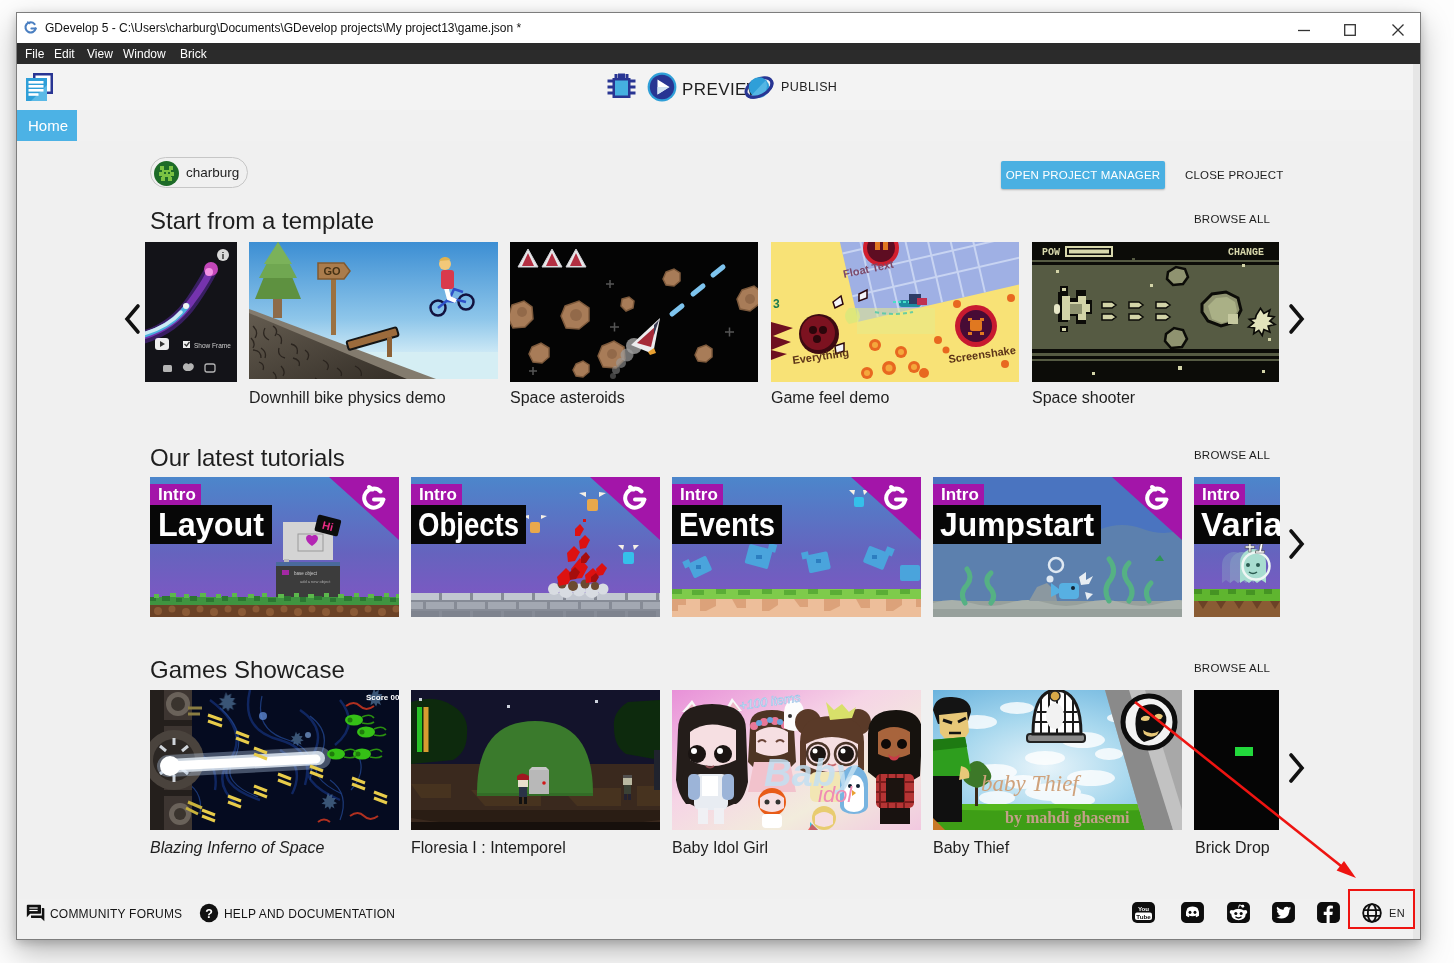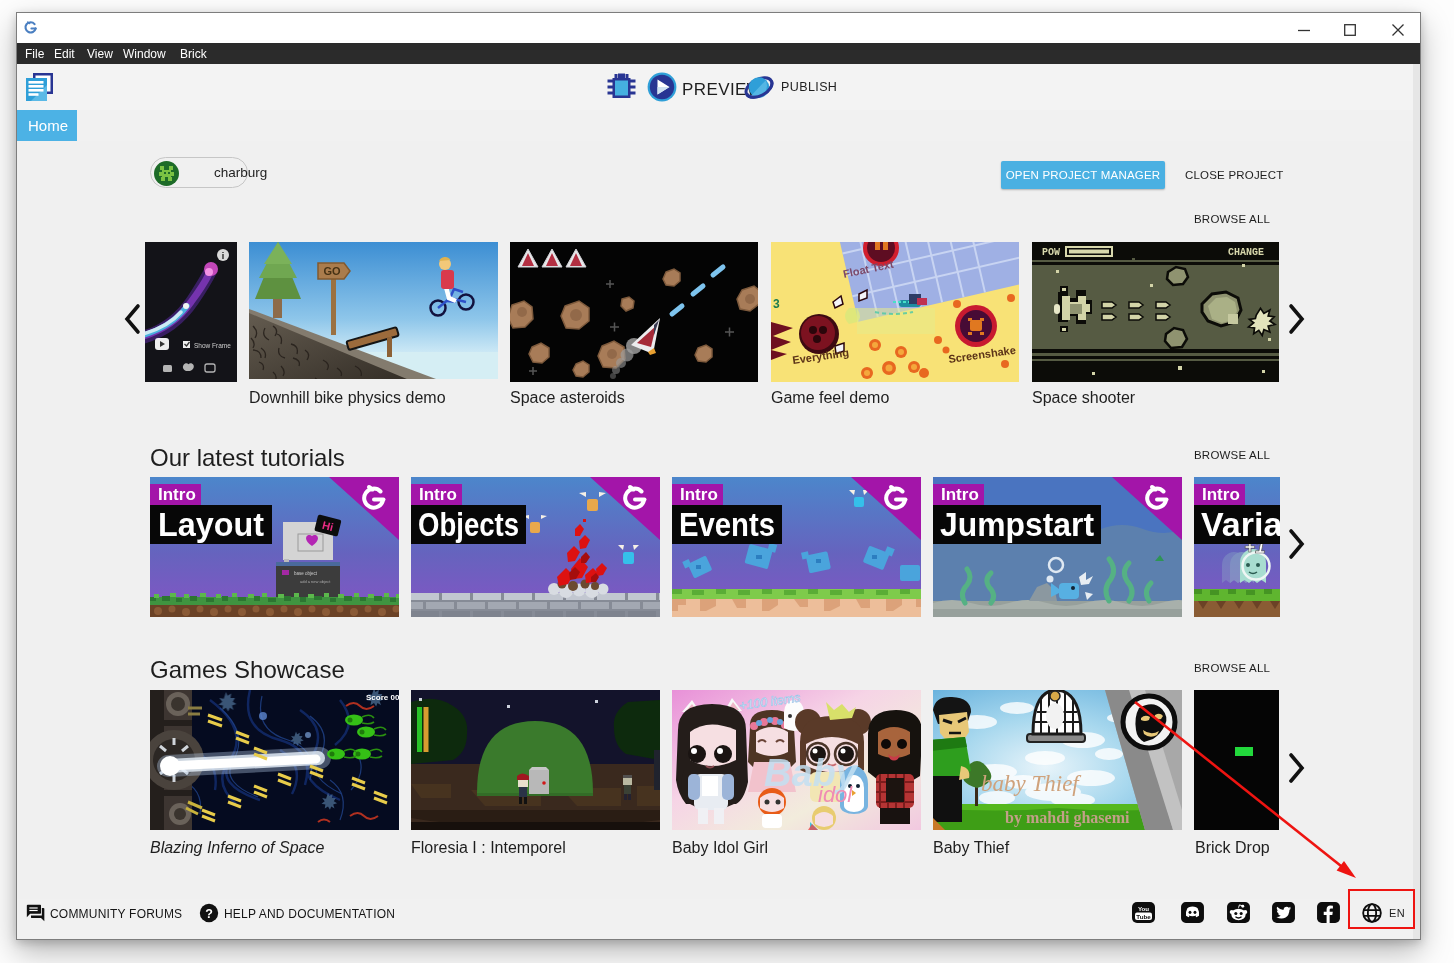--- a/index.html
+++ b/index.html
@@ -19,21 +19,21 @@
   #content { left:17px; top:141px; width:1403px; height:758px; background:#f0f0f0; }
   #scrollbar { left:1413px; top:64px; width:7px; height:875px; background:#e6e6e6; }
   .lbl { color:#1e1e1e; }
   .h1 { font-size:24px; color:#1e1e1e; }
   .browse { font-size:11.5px; color:#1e1e1e; letter-spacing:.2px; }
   .cap { font-size:16px; color:#1e1e1e; }
   .thumb { overflow:hidden; }
   .thumb svg { display:block; }
   #chip { left:150px; top:157px; width:98px; height:31px; border:1px solid #c6c6c6;
     border-radius:16px; }
-  #chip .nm { position:absolute; left:35px; top:0; height:29px; line-height:29px; font-size:13.5px; color:#1e1e1e;margin-left:28px;}
+  #chip .nm { position:absolute; left:35px; top:0; height:29px; line-height:29px; font-size:13.5px; color:#1e1e1e;}
   #opmbtn { left:1001px; top:161px; width:164px; height:28px; background:#4ab0e2; border-radius:2px;
     color:#fff; font-size:11.5px; text-align:center; line-height:28px; letter-spacing:.2px;
     box-shadow:0 1px 2px rgba(0,0,0,.25); }
   #closeproj { left:1185px; top:161px; height:28px; line-height:28px; font-size:11.5px; color:#1e1e1e; letter-spacing:.2px; }
   .wctl { top:22px; width:12px; height:12px; }
   .footlbl { font-size:12px; color:#151515; letter-spacing:.2px; top:906px; height:16px; line-height:16px;}
   .arrow { color:#111; }
 </style>
 </head>
 <body>
@@ -42,20 +42,21 @@
   <div id="titlebar" class="abs"></div>
   <div id="titleicon" class="abs" style="left:23px;top:20px;width:15px;height:15px;">
     <svg width="15" height="15" viewBox="0 0 24 24">
         <g fill="none" stroke="#4a7fc1" stroke-linecap="round">
           <path d="M18.5 6.5 A8.2 8.2 0 1 0 20.2 13.5" stroke-width="3.4"></path>
           <path d="M13.5 13.5 H20.3" stroke-width="3.4"></path>
           <path d="M7.5 3.5 l3 2" stroke-width="2.6"></path>
         </g>
       </svg>
   </div>
+  <div id="titletext" class="abs">GDevelop 5 - C:\Users\charburg\Documents\GDevelop projects\My project13\game.json *</div>
   <div class="abs wctl" style="left:1298px;"><svg width="12" height="12">
         <line x1="0" y1="6.5" x2="12" y2="6.5" stroke="#333" stroke-width="1.3"></line>
       </svg></div>
   <div class="abs wctl" style="left:1344px;"><svg width="12" height="12">
         <rect x="0.7" y="0.7" width="10.6" height="10.6" fill="none" stroke="#333" stroke-width="1.3"></rect>
       </svg></div>
   <div class="abs wctl" style="left:1392px;"><svg width="12" height="12">
         <path d="M0.5 0.5 L11.5 11.5 M11.5 0.5 L0.5 11.5" stroke="#333" stroke-width="1.3"></path>
       </svg></div>
   <div id="menubar" class="abs"></div>
@@ -137,20 +138,21 @@
         <rect x="14" y="16" width="4" height="4"></rect>
       </g>
       <rect x="10" y="11" width="2" height="2" fill="#1d6b28"></rect>
       <rect x="14" y="11" width="2" height="2" fill="#1d6b28"></rect>
     </svg>
     <span class="nm">charburg</span>
   </div>
   <div id="opmbtn" class="abs">OPEN PROJECT MANAGER</div>
   <div id="closeproj" class="abs">CLOSE PROJECT</div>
 
+  <div class="abs h1" style="left:150px;top:207px;">Start from a template</div>
   <div class="abs browse" style="left:1194px;top:213px;">BROWSE ALL</div>
   <div class="abs arrow" style="left:122px;top:303px;"><svg width="20" height="32" viewBox="0 0 20 32">
         <path d="M16 3 L5 16 L16 29" stroke="#111" stroke-width="3.6" fill="none" stroke-linecap="round"></path>
       </svg></div>
   <div class="abs arrow" style="left:1287px;top:303px;"><svg width="20" height="32" viewBox="0 0 20 32">
         <path d="M4 3 L15 16 L4 29" stroke="#111" stroke-width="3.6" fill="none" stroke-linecap="round"></path>
       </svg></div>
   <div id="t-partial" class="abs thumb" style="left:145px;top:242px;width:92px;height:140px;">
     <svg width="92" height="140" viewBox="0 0 92 140">
       <rect width="92" height="140" fill="#131318"></rect>

